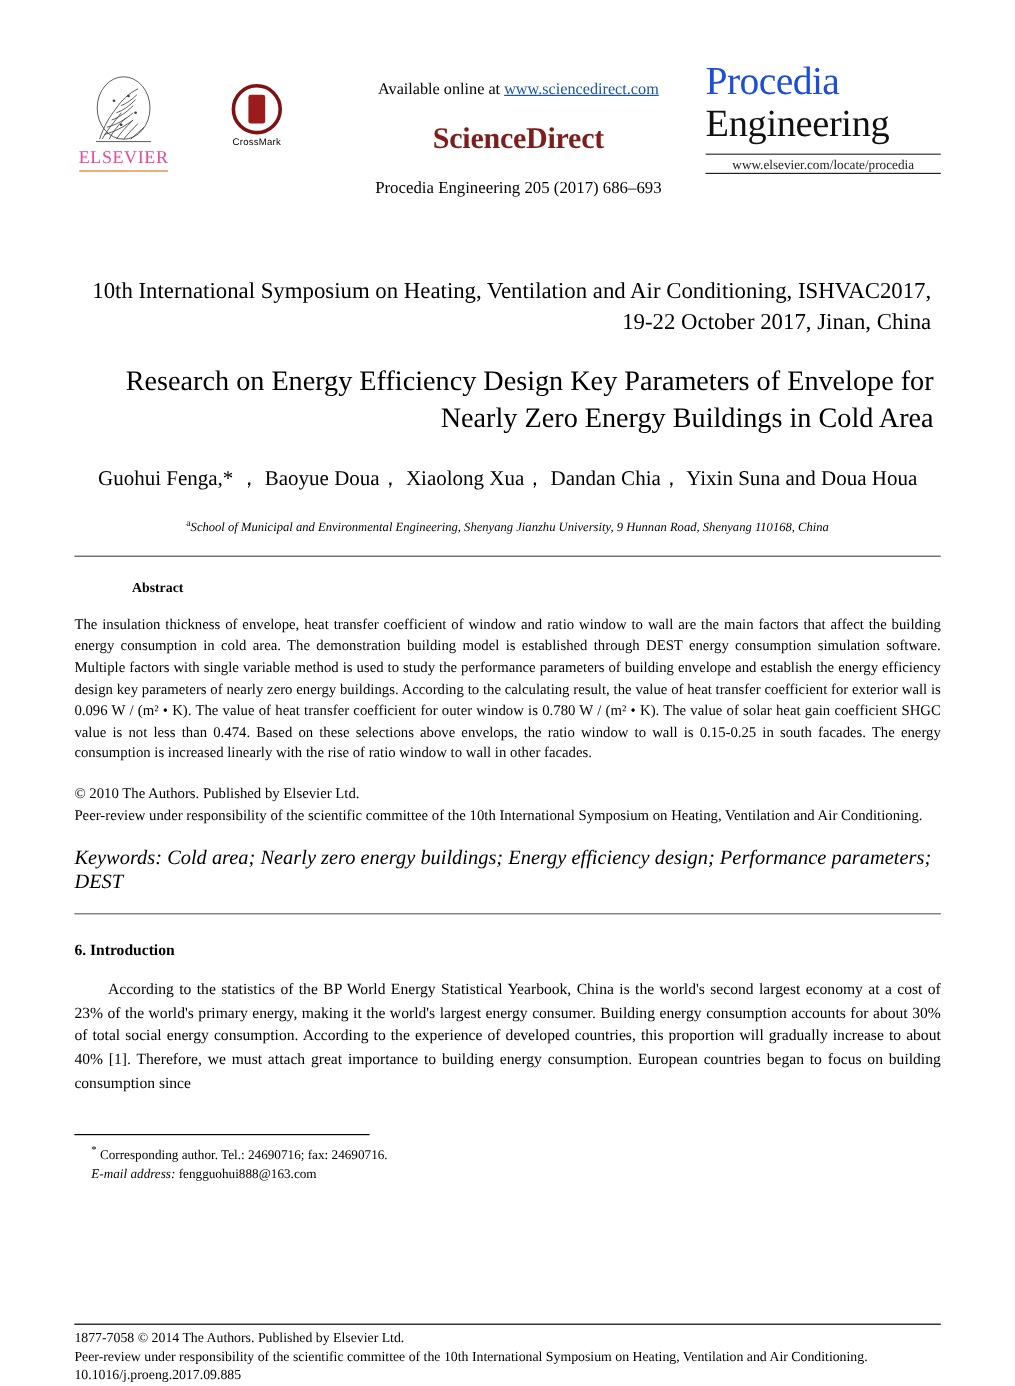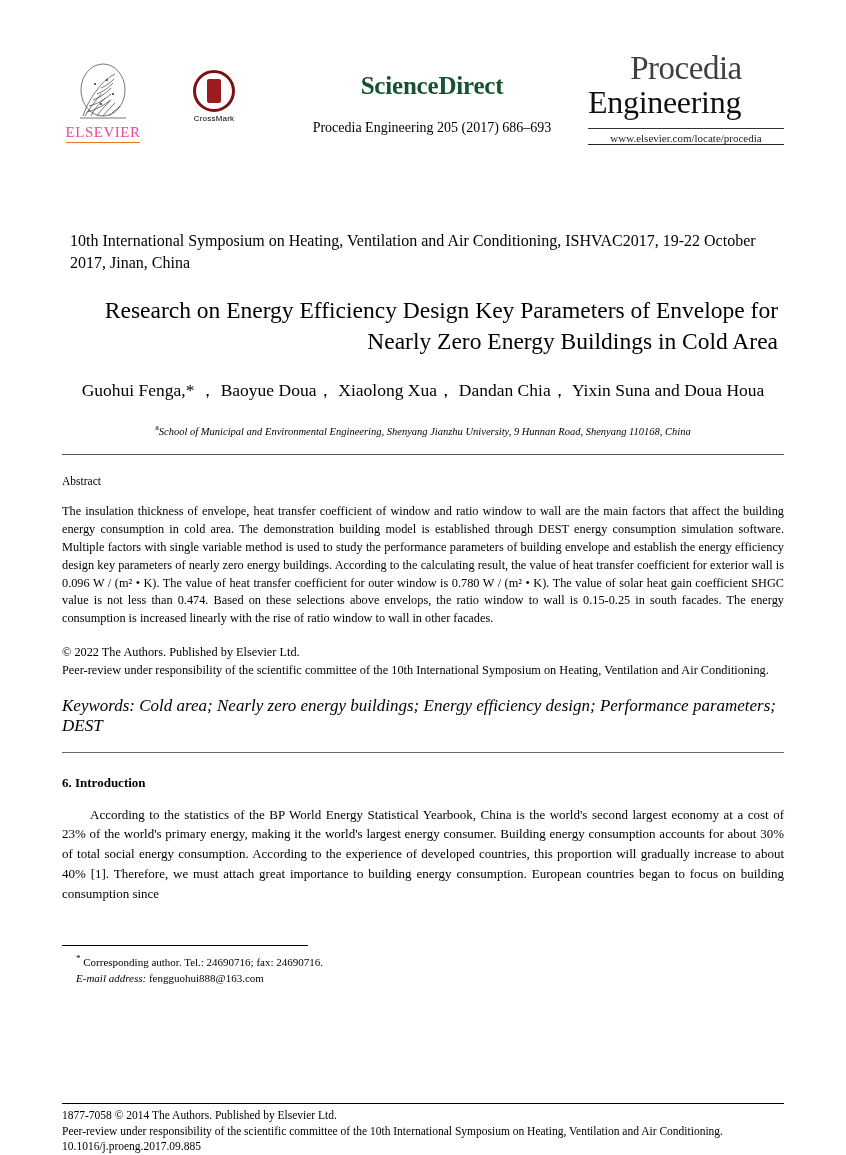--- a/index.html
+++ b/index.html
@@ -99,21 +99,21 @@
     margin-top: 14px;
   }
   .avail-line a {
     color: #1a54a6;
     text-decoration: underline;
   }
   .sciencedirect {
     font-family: "Liberation Serif", serif;
     font-size: 25px;
     font-weight: bold;
-    color: #14532d;
+    color: #7f1d1d;
     margin-top: 20px;
     letter-spacing: -0.2px;
   }
   .journal-ref {
     font-size: 14px;
     margin-top: 20px;
   }
 
   .procedia-box {
     position: absolute;
@@ -124,24 +124,23 @@
   }
   .procedia-inner {
     border: 1px solid #222;
     border-width: 0 0 1px 0;
     padding: 0;
   }
   .procedia-title {
     font-family: "Liberation Serif", serif;
     font-size: 33px;
     line-height: 0.98;
-    color: #404040;
+    color: #1d4ed8;
     letter-spacing: -0.5px;
     margin: 0;
-    text-align: center;
   }
   .procedia-sub {
     font-family: "Liberation Serif", serif;
     font-size: 32px;
     line-height: 1.0;
     color: #111;
     margin-top: 2px;
     letter-spacing: -0.3px;
   }
   .procedia-rule {
@@ -151,22 +150,22 @@
   .procedia-url {
     font-family: "Liberation Serif", serif;
     font-size: 11px;
     color: #222;
     margin-top: 3px;
     text-align: center;
   }
 
   
   .conf-line {
-    text-align: left;
-    font-size: 16px;
+    text-align: right;
+    font-size: 19px;
     line-height: 1.35;
     margin-top: 38px;
     padding: 0 8px;
   }
   .paper-title {
     text-align: right;
     font-size: 23.5px;
     line-height: 1.3;
     margin-top: 22px;
     padding: 0 6px;
@@ -189,22 +188,23 @@
 
   .hr-main {
     border: 0;
     border-top: 1px solid #555;
     margin: 18px 0 0 0;
   }
 
   
   .abstract-head {
     font-size: 11.5px;
-    font-weight: normal;
+    font-weight: bold;
     margin-top: 20px;
+    margin-left: 48px;
   }
   .abstract-body {
     font-size: 12.3px;
     line-height: 1.45;
     text-align: justify;
     margin-top: 16px;
   }
   .copyright {
     font-size: 12.3px;
     line-height: 1.45;
@@ -311,20 +311,23 @@
       <div class="elsevier-word">ELSEVIER</div>
       <div class="elsevier-rule"></div>
     </div>
 
     <div class="crossmark">
       <div class="crossmark-badge"></div>
       <div class="crossmark-label">CrossMark</div>
     </div>
 
     <div class="center-block">
+      <div class="avail-line">
+        <span>Available online at </span><a href="#">www.sciencedirect.com</a>
+      </div>
       <div class="sciencedirect">ScienceDirect</div>
       <div class="journal-ref">Procedia Engineering 205 (2017) 686–693</div>
     </div>
 
     <div class="procedia-box">
       <div class="procedia-inner">
         <div class="procedia-title">Procedia</div>
         <div class="procedia-sub">Engineering</div>
         <div class="procedia-rule"></div>
         <div class="procedia-url">www.elsevier.com/locate/procedia</div>
@@ -339,21 +342,21 @@
   <div class="authors">Guohui Fenga,* ， Baoyue Doua， Xiaolong Xua， Dandan Chia， Yixin Suna and Doua Houa</div>
 
   <div class="affil"><sup>a</sup><span>School of Municipal and Environmental Engineering, Shenyang Jianzhu University, 9 Hunnan Road, Shenyang 110168, China</span></div>
 
   <hr class="hr-main">
 
   <div class="abstract-head">Abstract</div>
   <div class="abstract-body">The insulation thickness of envelope, heat transfer coefficient of window and ratio window to wall are the main factors that affect the building energy consumption in cold area. The demonstration building model is established through DEST energy consumption simulation software. Multiple factors with single variable method is used to study the performance parameters of building envelope and establish the energy efficiency design key parameters of nearly zero energy buildings. According to the calculating result, the value of heat transfer coefficient for exterior wall is 0.096 W / (m² • K). The value of heat transfer coefficient for outer window is 0.780 W / (m² • K). The value of solar heat gain coefficient SHGC value is not less than 0.474. Based on these selections above envelops, the ratio window to wall is 0.15-0.25 in south facades. The energy consumption is increased linearly with the rise of ratio window to wall in other facades.</div>
 
   <div class="copyright">
-    <div>© 2022 The Authors. Published by Elsevier Ltd.</div>
+    <div>© 2010 The Authors. Published by Elsevier Ltd.</div>
     <div>Peer-review under responsibility of the scientific committee of the 10th International Symposium on Heating, Ventilation and Air Conditioning.</div>
   </div>
 
   <div class="keywords">Keywords: Cold area; Nearly zero energy buildings; Energy efficiency design; Performance parameters; DEST</div>
 
   <hr class="hr-thin">
 
   <div class="sec-head">6. Introduction</div>
   <div class="sec-body">According to the statistics of the BP World Energy Statistical Yearbook, China is the world's second largest economy at a cost of 23% of the world's primary energy, making it the world's largest energy consumer. Building energy consumption accounts for about 30% of total social energy consumption. According to the experience of developed countries, this proportion will gradually increase to about 40% [1]. Therefore, we must attach great importance to building energy consumption. European countries began to focus on building consumption since</div>
 

